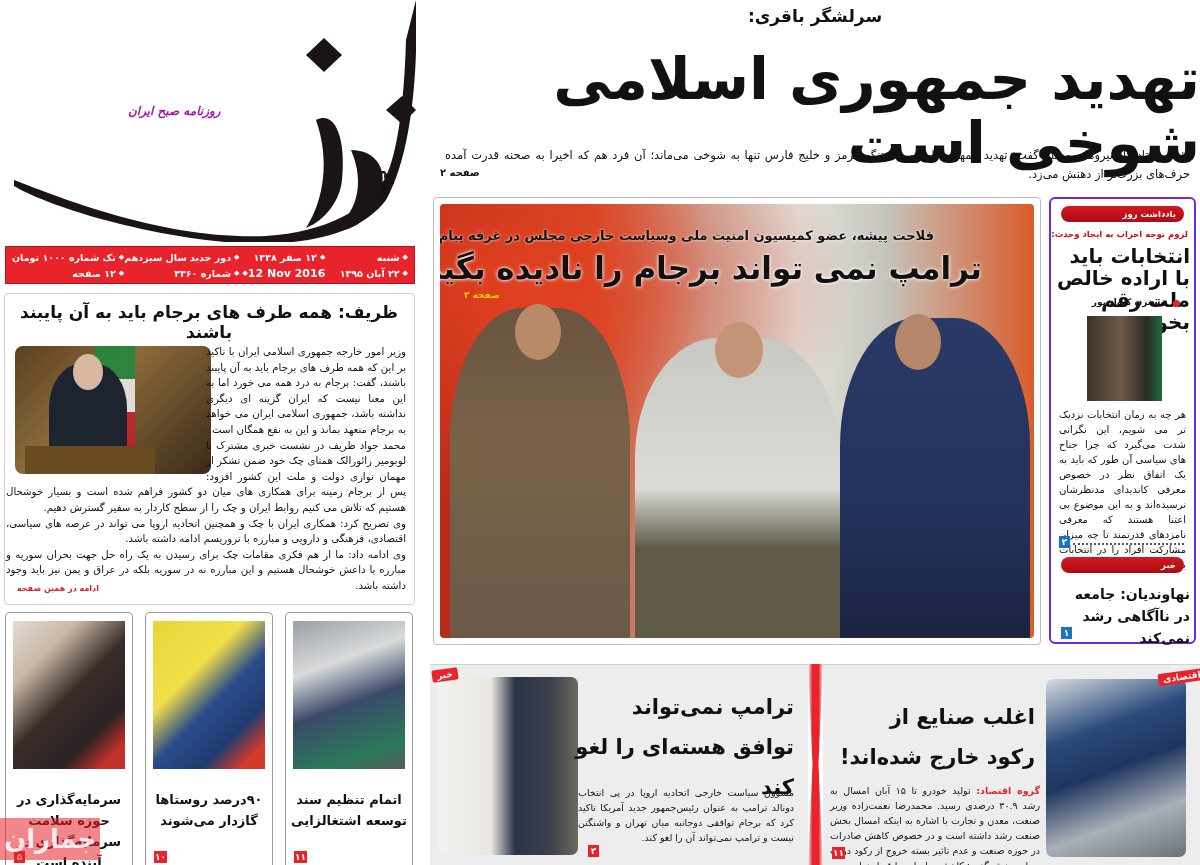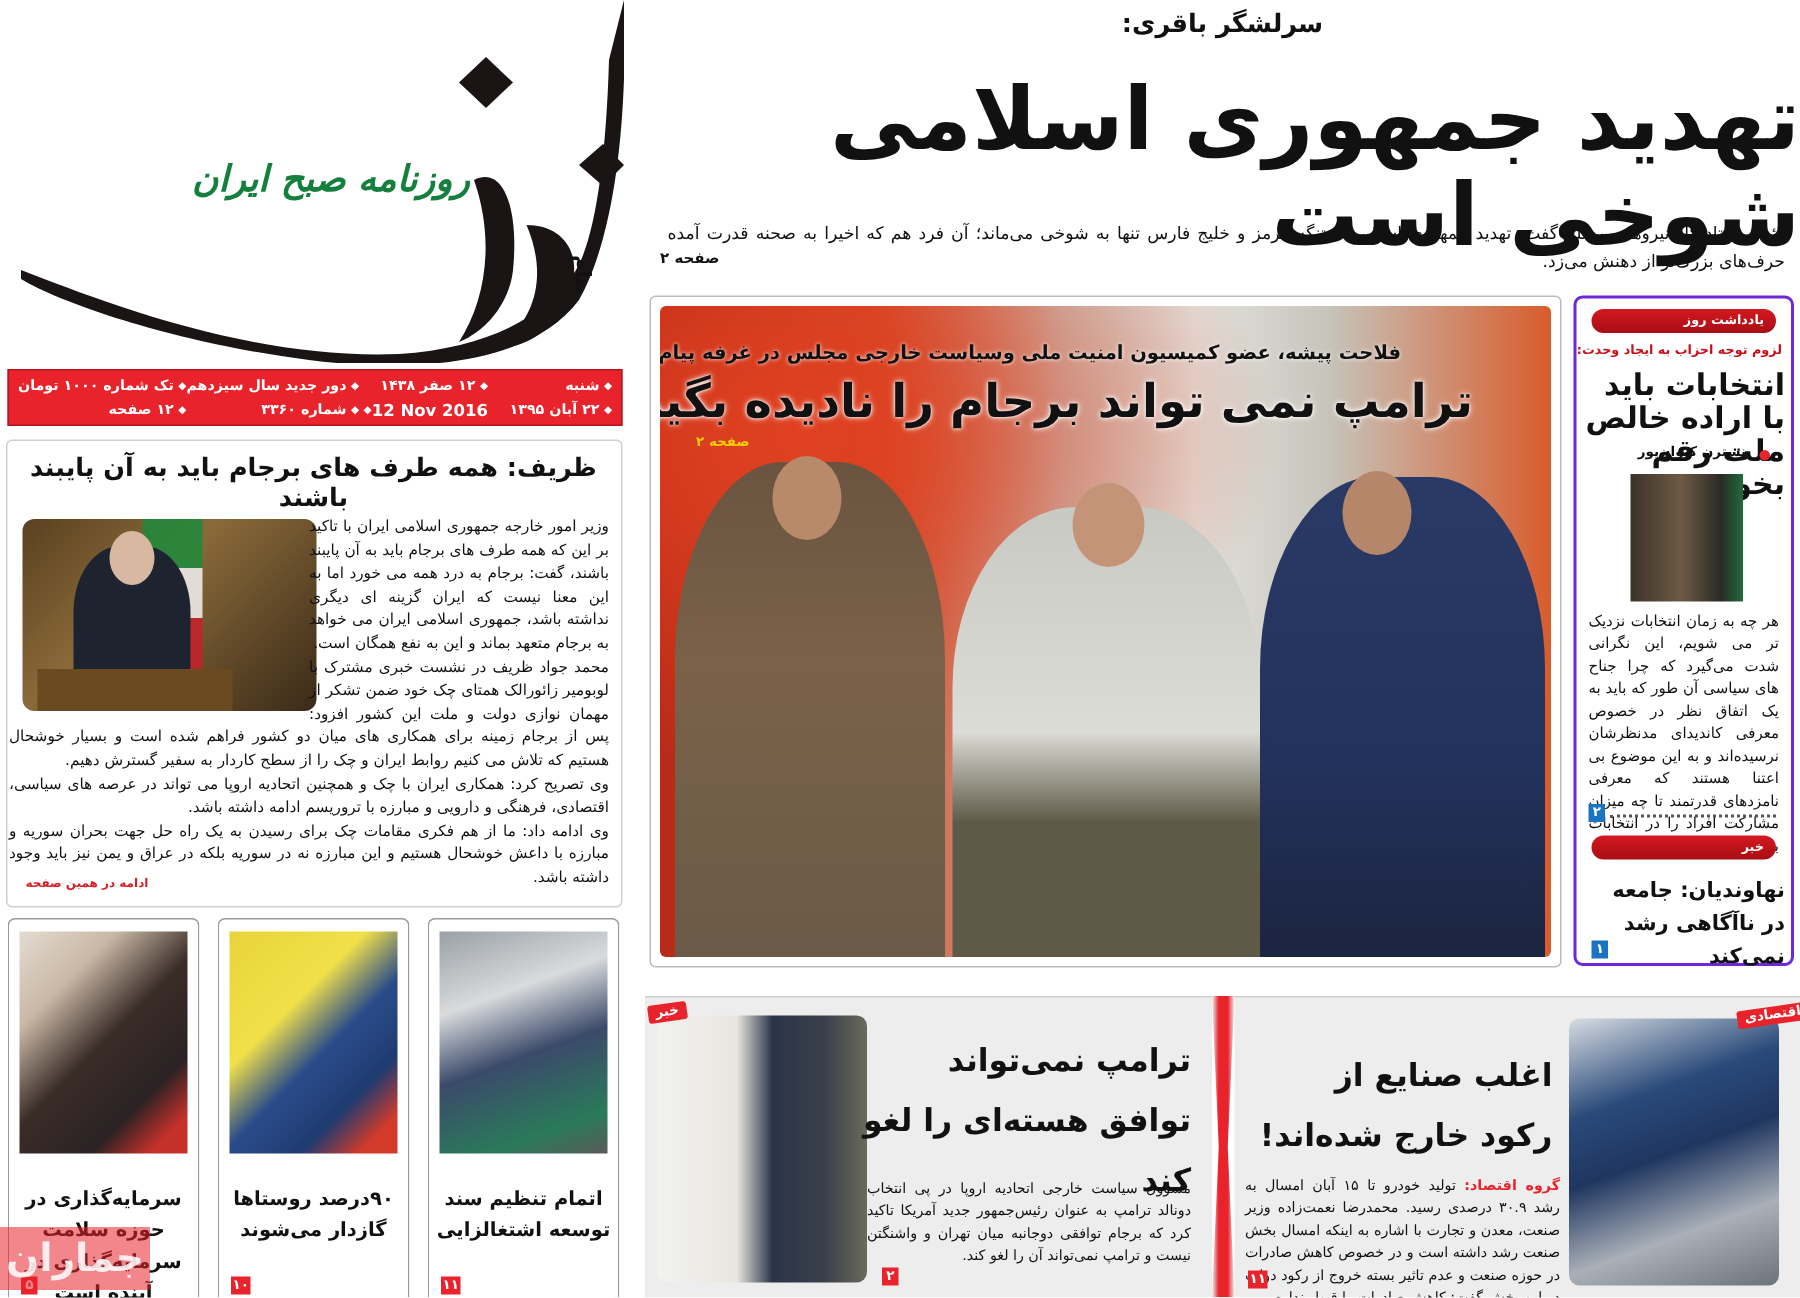--- a/index.html
+++ b/index.html
@@ -4,21 +4,21 @@
 <style>
   * { box-sizing: border-box; margin: 0; padding: 0; }
   html, body { width: 1200px; height: 865px; background: #ffffff; overflow: hidden; }
   body { position: relative; font-family: "DejaVu Sans", sans-serif; color: #111; direction: rtl; }
 
   .abs { position: absolute; }
 
   
   .masthead { left: 0; top: 0; width: 420px; height: 242px; }
   .logo-glyph { position: absolute; left: 6px; top: 0; width: 410px; height: 242px; }
-  .tagline { position: absolute; left: 128px; top: 104px; color: #15803d; font-family: "DejaVu Serif", serif; font-style: italic; font-size: 24px; font-weight: bold; white-space: nowrap; }
+  .tagline { position: absolute; left: 128px; top: 104px; color: #a21caf; font-family: "DejaVu Serif", serif; font-style: italic; font-size: 12px; font-weight: bold; white-space: nowrap; }
   .logo-payam { position: absolute; left: 380px; top: 170px; font-size: 14px; font-weight: bold; writing-mode: vertical-rl; color: #111; }
 
   .infobar { left: 5px; top: 246px; width: 410px; height: 38px; background: #e8232b; border: 1px solid #b5161d; color: #fff; font-size: 9.5px; font-weight: bold; display: grid; grid-template-columns: repeat(4, 1fr); grid-template-rows: 1fr 1fr; padding: 2px 6px; }
   .infobar span { white-space: nowrap; display: flex; align-items: center; }
   .infobar span::before { content: "◆"; font-size: 7px; margin-left: 3px; }
 
   
   .kicker { left: 430px; top: 6px; width: 770px; text-align: center; font-size: 17px; font-weight: bold; }
   .main-headline { left: 430px; top: 48px; width: 770px; text-align: right; font-size: 58px; font-weight: 900; letter-spacing: -1px; line-height: 1.1; font-family: "DejaVu Sans", sans-serif; }
   .lead { left: 445px; top: 146px; width: 745px; font-size: 11.5px; line-height: 19px; text-align: justify; }

